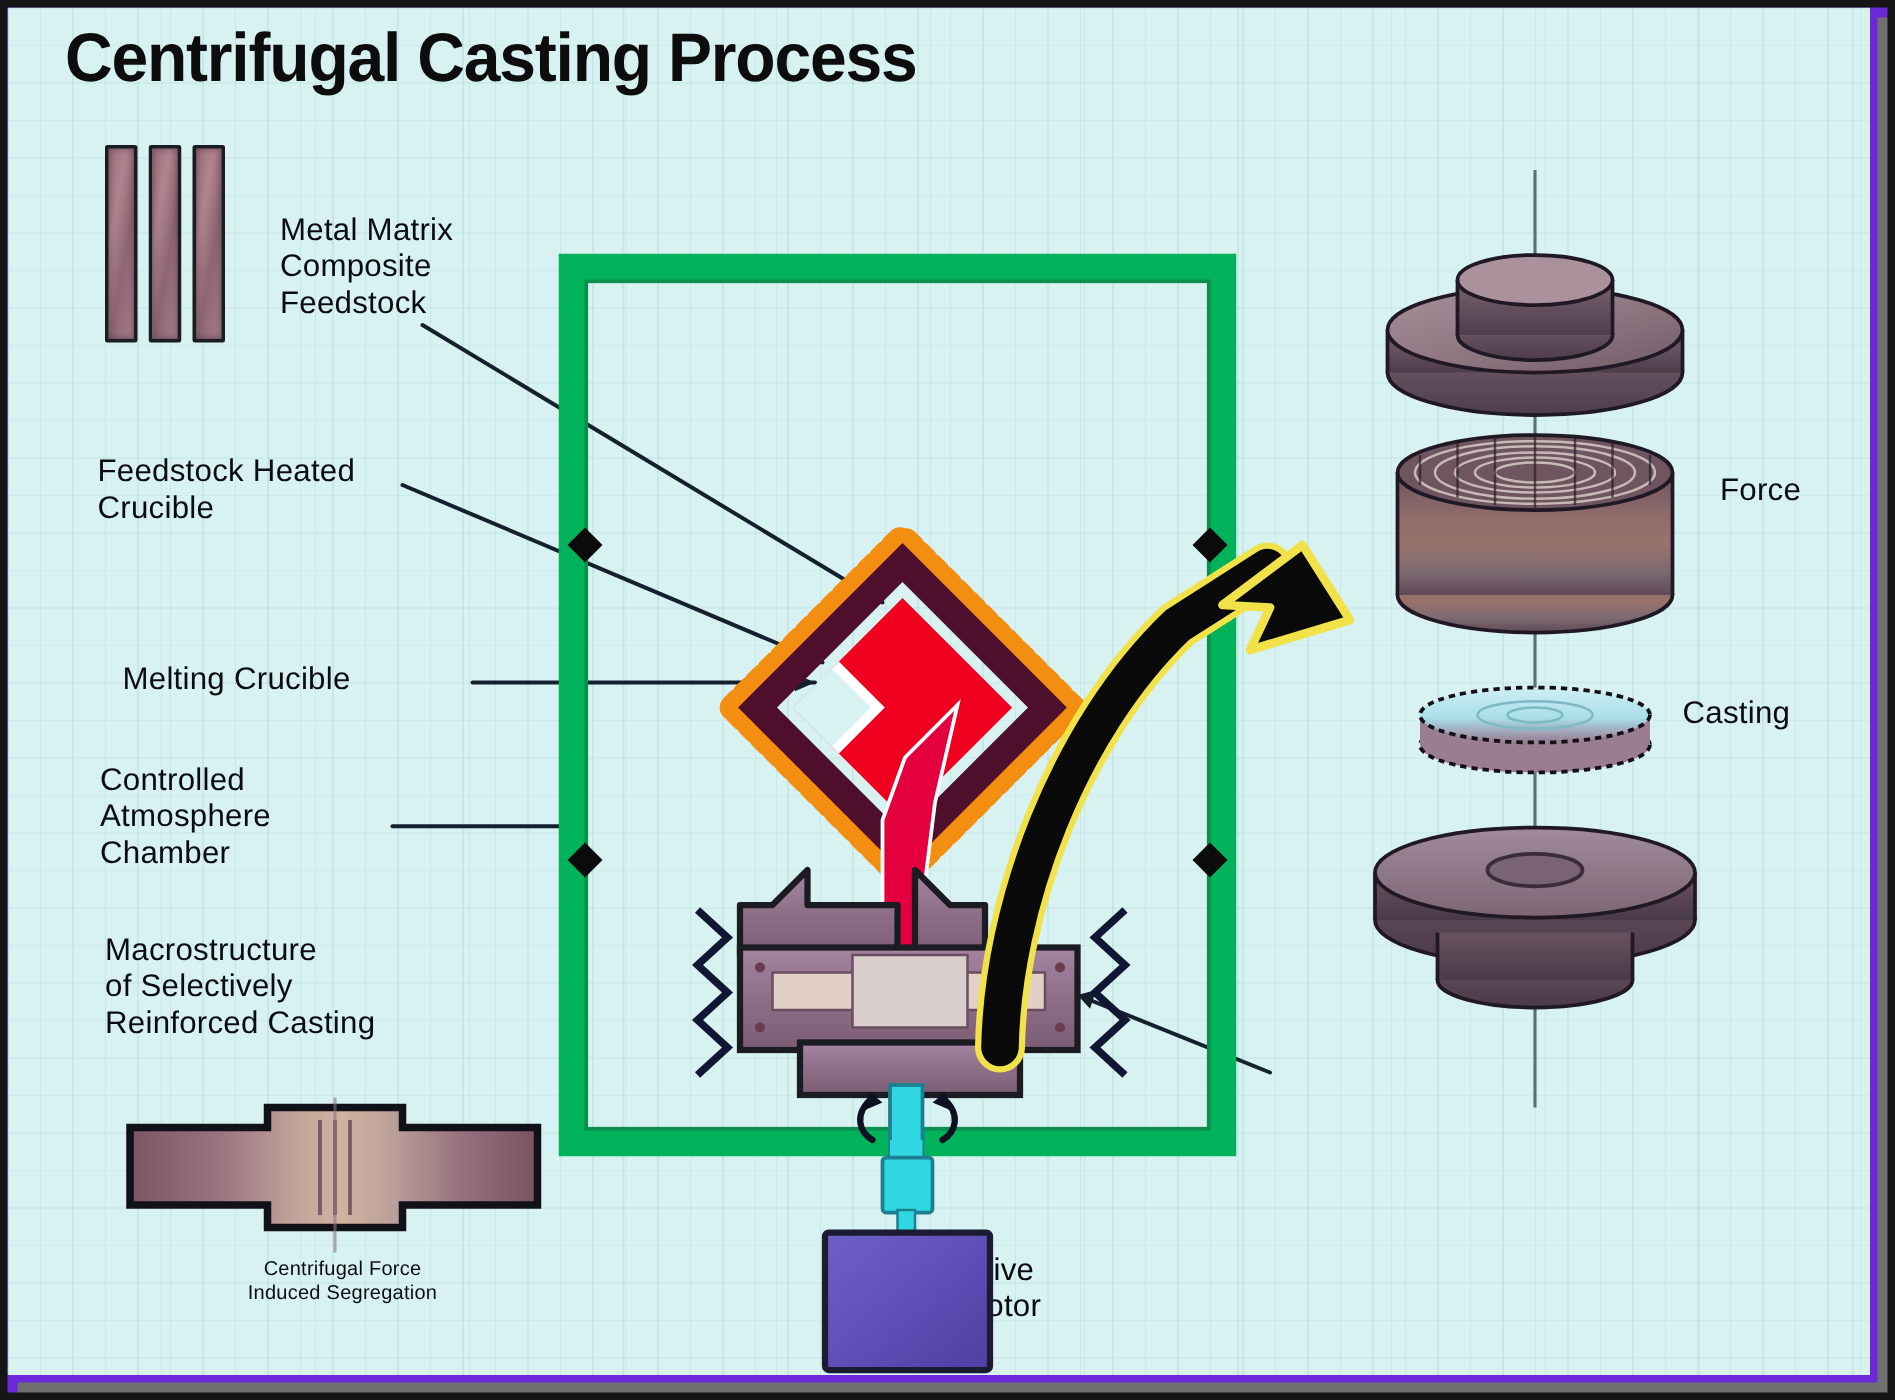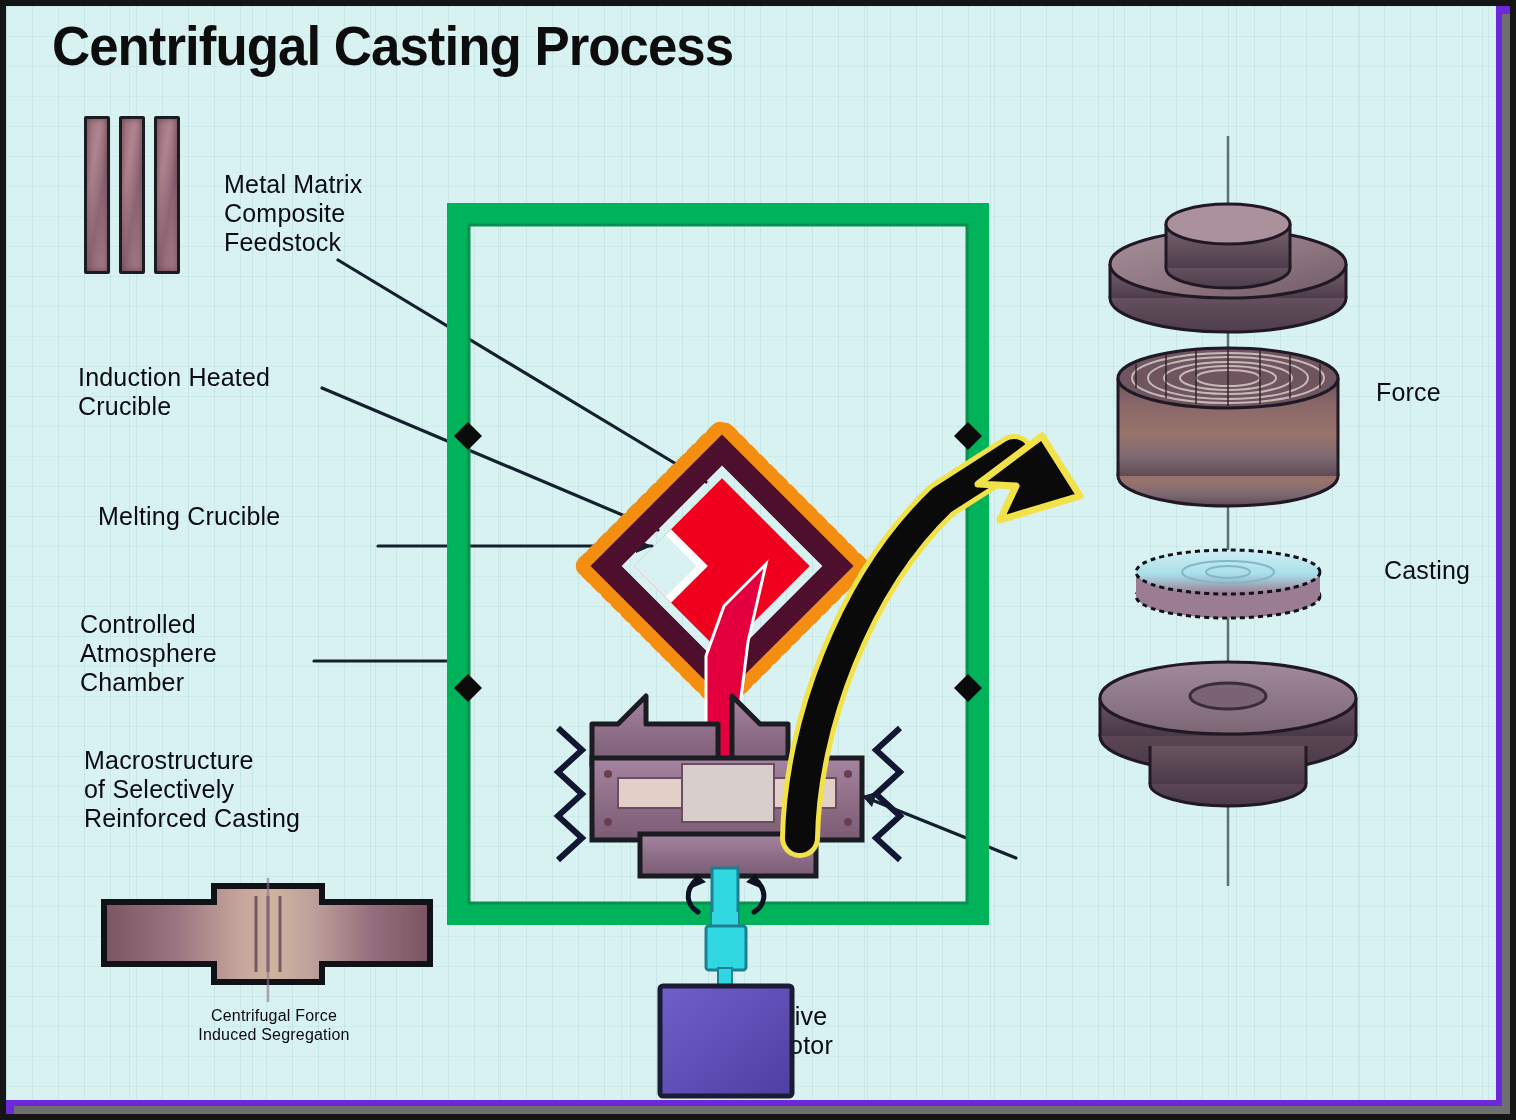--- a/index.html
+++ b/index.html
@@ -82,35 +82,35 @@
 
     <div class="title">Centrifugal Casting Process</div>
 
     <div class="rod" style="left:78px;top:110px;"></div>
     <div class="rod" style="left:113px;top:110px;"></div>
     <div class="rod" style="left:148px;top:110px;"></div>
 
     <div class="lbl" style="left:218px;top:164px;">Metal Matrix
 Composite
 Feedstock</div>
-    <div class="lbl" style="left:72px;top:357px;">Induction Heated
+    <div class="lbl" style="left:72px;top:357px;">Feedstock Heated
 Crucible</div>
-    <div class="lbl" style="left:92px;top:496px;">Melting Crucible</div>
+    <div class="lbl" style="left:92px;top:523px;">Melting Crucible</div>
     <div class="lbl" style="left:74px;top:604px;">Controlled
 Atmosphere
 Chamber</div>
     <div class="lbl" style="left:78px;top:740px;">Macrostructure
 of Selectively
 Reinforced Casting</div>
     <div class="lbl sm" style="left:143px;top:1000px;width:250px;">Centrifugal Force
 Induced Segregation</div>
     <div class="lbl" style="left:762px;top:996px;">Drive
 Motor</div>
     <div class="lbl" style="left:1370px;top:372px;">Force</div>
-    <div class="lbl" style="left:1340px;top:550px;margin-left:38px;">Casting</div>
+    <div class="lbl" style="left:1340px;top:550px;">Casting</div>
 
     <svg class="over" viewBox="0 0 1490 1094">
       <defs>
         <linearGradient id="gMoldBody" x1="0" y1="0" x2="0" y2="1">
           <stop offset="0%" stop-color="#6d5460"></stop>
           <stop offset="32%" stop-color="#8d6a6a"></stop>
           <stop offset="58%" stop-color="#98736a"></stop>
           <stop offset="80%" stop-color="#7e6a72"></stop>
           <stop offset="100%" stop-color="#5f4a57"></stop>
         </linearGradient>

